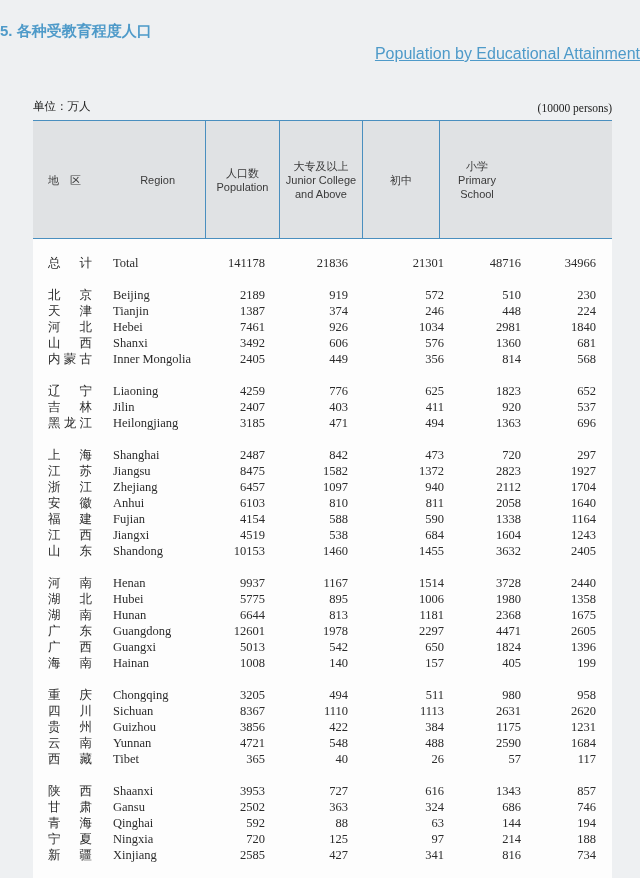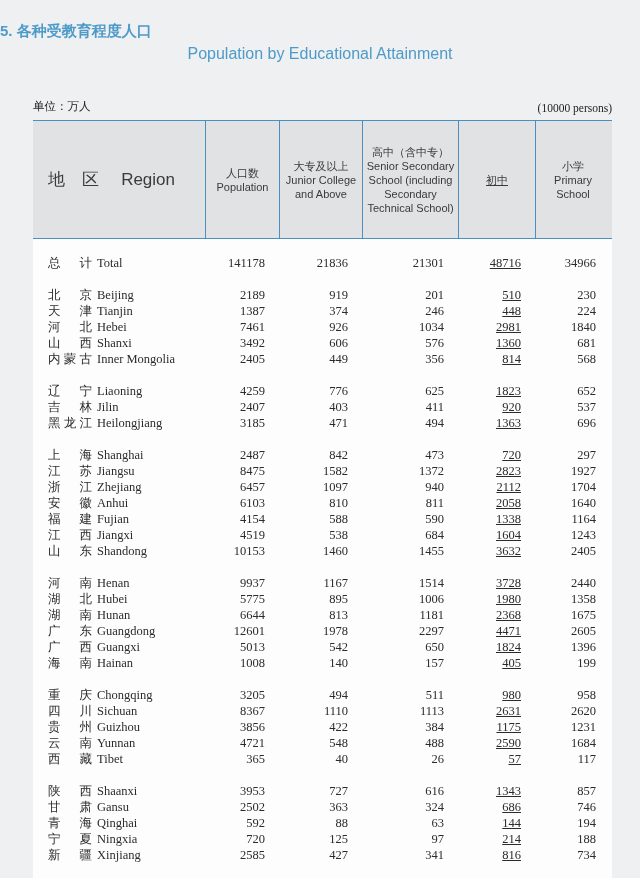--- a/index.html
+++ b/index.html
@@ -12,24 +12,25 @@
   }
   .title-zh {
     margin-top:22px;
     font-family:"Liberation Sans", sans-serif;
     font-weight:bold;
     font-size:15px;
     color:#4e9ac9;
   }
   .title-en {
     margin-top:4px;
-    text-align:center;
+    text-align:right;
     font-family:"Liberation Sans", sans-serif;
     font-size:16px;
     color:#4e9ac9;
+    text-decoration:underline;
   }
   .unit-row {
     width:579px;
     margin:36px 0 6px 33px;
     display:flex;
     justify-content:space-between;
     align-items:flex-end;
     font-size:11.5px;
     color:#222;
   }
@@ -53,41 +54,41 @@
     color:#3a3a3a;
     border-left:1px solid #4a8fbf;
     padding:0 1px;
   }
   .th:first-child { border-left:none; }
   .region-th {
     width:164px;
     flex-direction:row;
     justify-content:space-between;
     padding:0 22px 0 15px;
-    font-size:17px;
+    font-size:11px;
   }
   .v0 { width:74px;margin-left:8px; } .v1 { width:83px; } .v2 { width:96px; }
-  .v3 { width:77px;text-decoration:underline; } .v4 { width:75px; }
+  .v3 { width:77px; } .v4 { width:75px; }
   .tbody {
     background:#fdfdfd;
     padding-top:16px;
     padding-bottom:19px;
     border-bottom:1.5px solid #3a7cae;
   }
   .row { display:flex; height:16px; align-items:center; font-size:12.5px; }
   .group { margin-top:16px; }
   .region { width:164px; display:flex; align-items:center; }
   .zh-name {
     width:44px;
     margin-left:15px;
     display:flex;
     justify-content:space-between;
     white-space:nowrap;
   }
-  .en-name { margin-left:5px; white-space:nowrap; }
+  .en-name { margin-left:21px; white-space:nowrap; }
   .val { text-align:right; padding-right:14px; }
 </style>
 </head>
 <body>
 
 <div class="title-zh">5. 各种受教育程度人口</div>
 <div class="title-en">Population by Educational Attainment</div>
 
 <div class="unit-row">
   <span>单位：万人</span>
@@ -102,24 +103,20 @@
     </div>
 
   <div class="th v0">
         <span>人口数</span>
         <span>Population</span>
       </div>
       <div class="th v1">
         <span>大专及以上</span>
         <span>Junior College and Above</span>
       </div>
-      <div class="th v2">
-        <span>高中（含中专）</span>
-        <span>Senior Secondary School (including Secondary Technical School)</span>
-      </div>
       <div class="th v3">
         <span>初中</span>
       </div>
       <div class="th v4">
         <span>小学</span>
         <span>Primary School</span>
       </div>
     </div>
   <div class="tbody">
 
@@ -141,21 +138,21 @@
         <div class="row">
           <div class="region">
             <div class="zh-name">
               <span>北</span>
               <span>京</span>
             </div>
             <div class="en-name">Beijing</div>
           </div>
           <div class="val v0">2189</div>
           <div class="val v1">919</div>
-          <div class="val v2">201</div>
+          <div class="val v2">572</div>
           <div class="val v3">510</div>
           <div class="val v4">230</div>
         </div>
         <div class="row">
           <div class="region">
             <div class="zh-name">
               <span>天</span>
               <span>津</span>
             </div>
             <div class="en-name">Tianjin</div>

